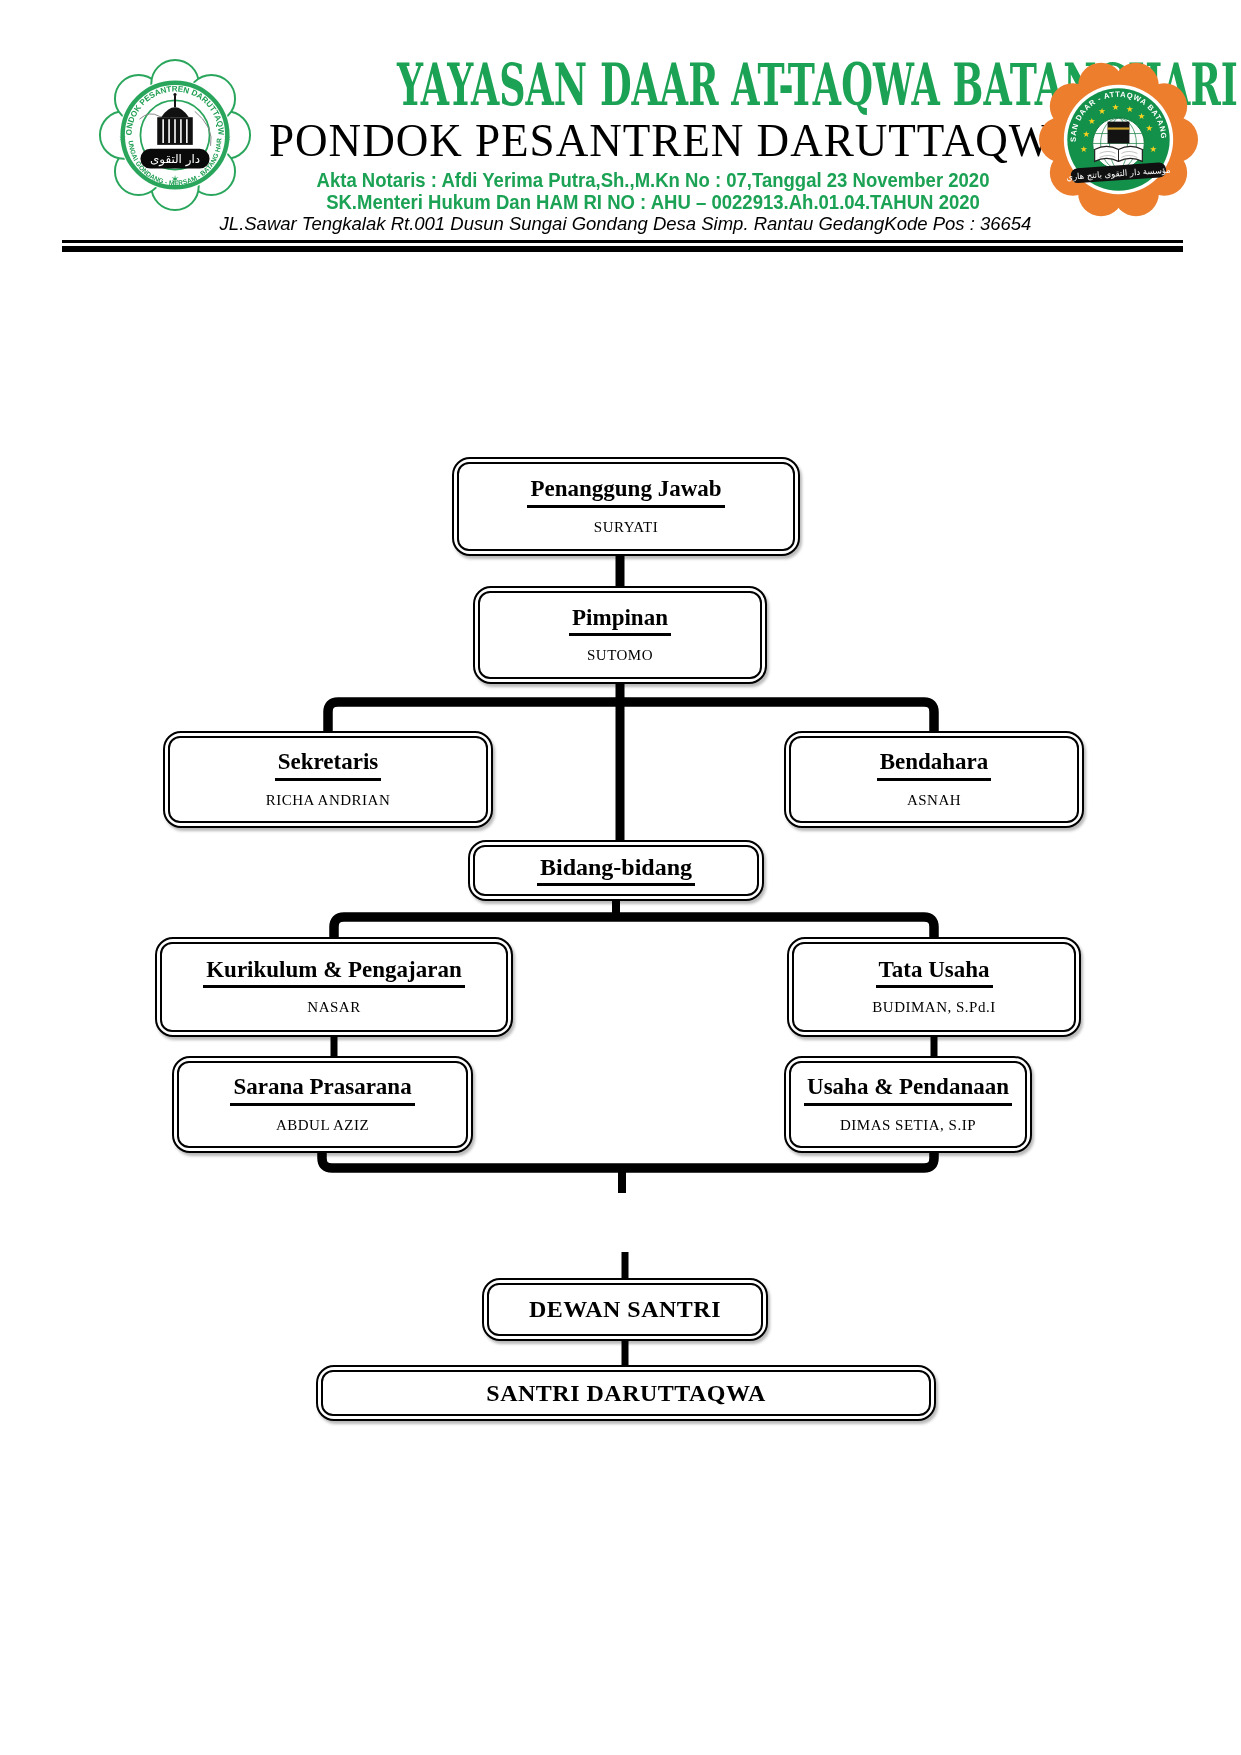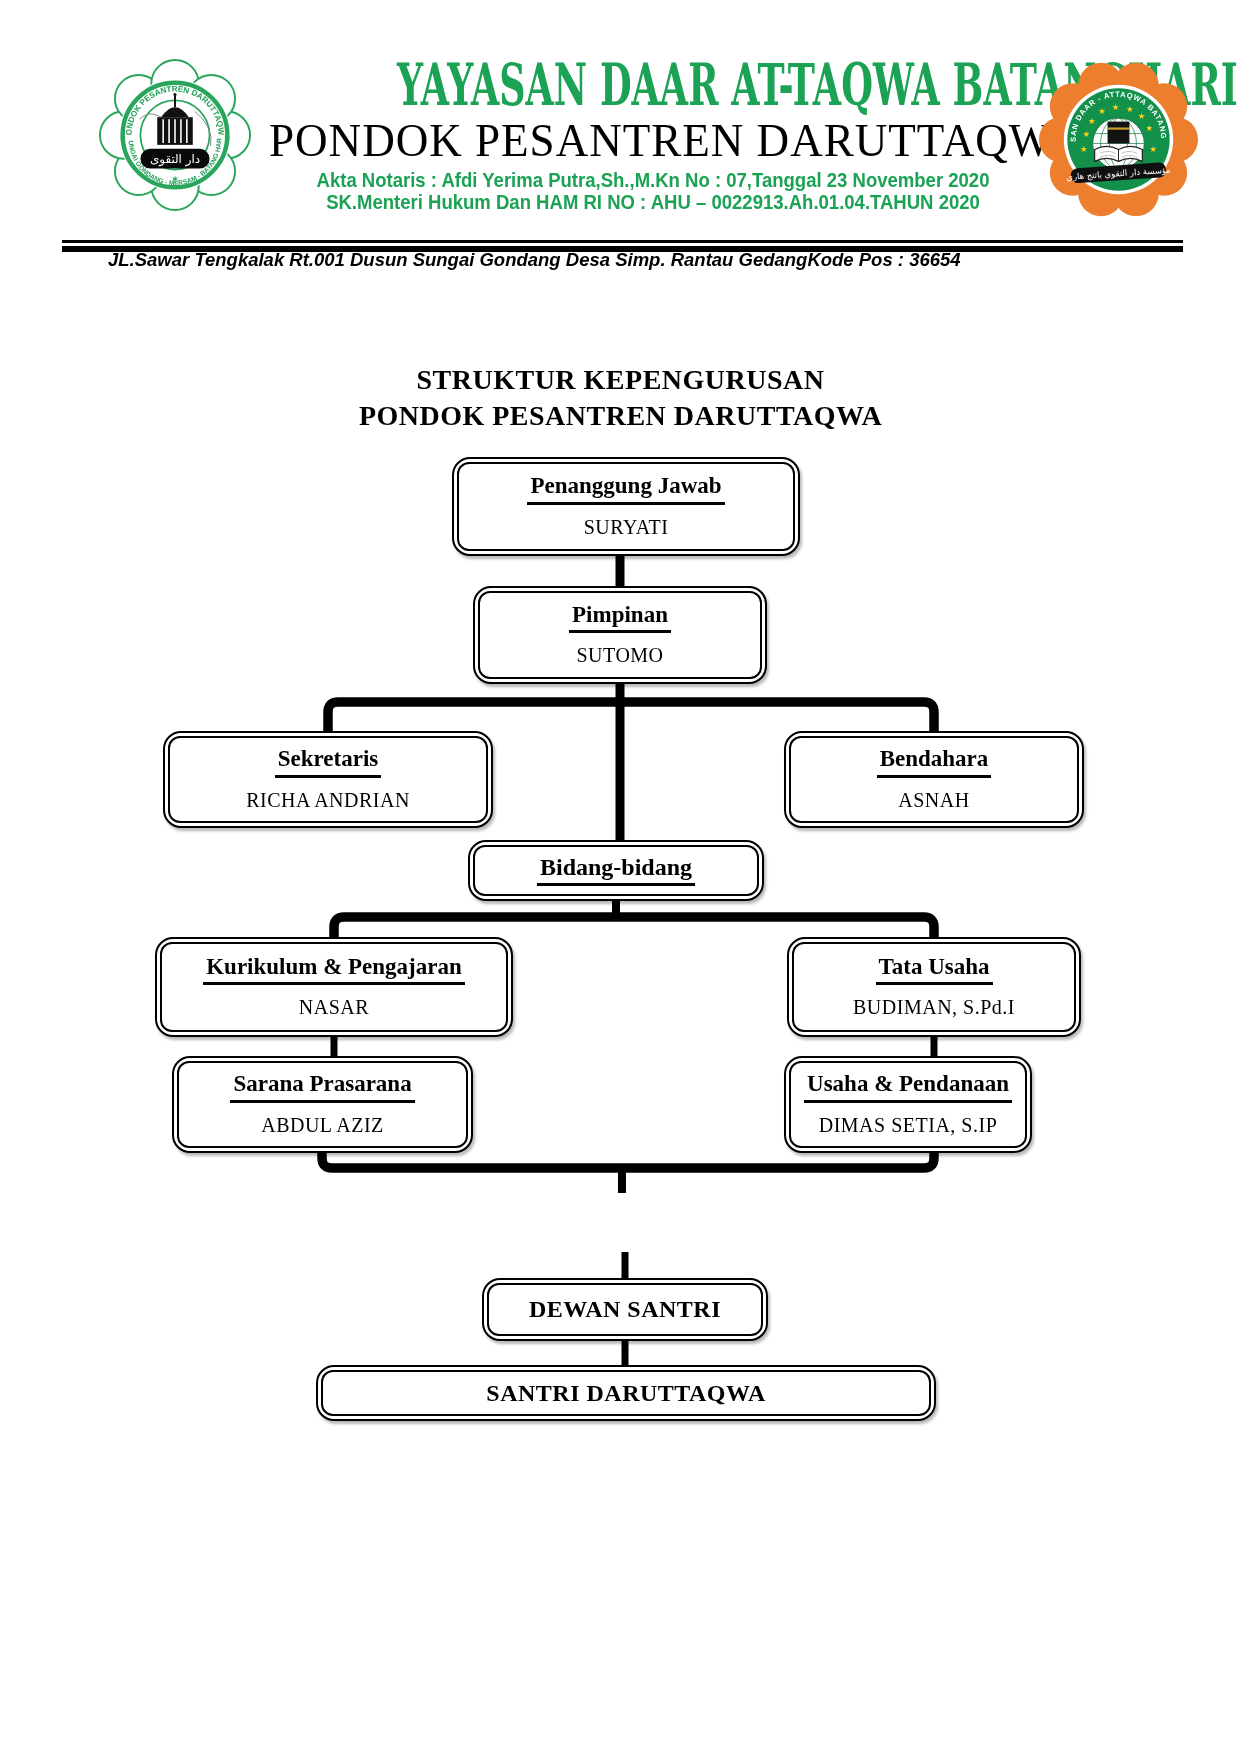--- a/index.html
+++ b/index.html
@@ -11,22 +11,22 @@
   .lh1{color:#1CA254;font-family:"DejaVu Serif",serif;font-weight:bold;font-size:57px;
        line-height:1.0;white-space:nowrap;transform:scaleX(.64);transform-origin:50% 50%;
        letter-spacing:0;}
   .lh2{font-family:"Liberation Serif",serif;font-size:47px;line-height:1.05;margin-top:3px;
        white-space:nowrap;transform:scaleX(.96);transform-origin:50% 50%;letter-spacing:1px;}
   .lh3,.lh4{color:#1CA254;font-family:"Liberation Sans",sans-serif;font-weight:bold;
        font-size:19.5px;line-height:1.12;white-space:nowrap;transform:scaleX(.95);
        transform-origin:50% 50%;}
   .lh3{margin-top:5px;}
   .addr-row{position:absolute;left:108px;right:98px;top:213px;display:flex;
-       justify-content:flex-start;font-family:"Liberation Sans",sans-serif;
-       font-weight:bold;font-style:italic;font-size:18.5px;white-space:nowrap;margin-top:36px;}
+       justify-content:center;font-family:"Liberation Sans",sans-serif;
+       font-weight:normal;font-style:italic;font-size:18.5px;white-space:nowrap;}
   .rule{position:absolute;left:62px;right:58px;background:#000;}
   .rule.thin{top:240px;height:3px;}
   .rule.thick{top:246px;height:6px;}
   .logo{position:absolute;}
   .logo.left{left:96px;top:56px;}
   .logo.right{left:1037px;top:56px;}
 
   
   .doc-title{position:absolute;left:0;top:362px;width:1241px;text-align:center;
        font-weight:bold;font-size:28px;line-height:36px;letter-spacing:.5px;}
@@ -34,21 +34,21 @@
   
   .connectors{position:absolute;left:0;top:0;z-index:0;}
   .node{position:absolute;z-index:1;background:#fff;border:2.5px solid #000;
         border-radius:18px;padding:3px;box-sizing:border-box;
         box-shadow:2px 3px 3px rgba(0,0,0,.28);}
   .node-inner{width:100%;height:100%;border:2px solid #000;border-radius:12px;
         box-sizing:border-box;display:flex;flex-direction:column;align-items:center;
         justify-content:center;gap:11px;background:#fff;}
   .node-title{display:inline-block;font-weight:bold;font-size:23px;line-height:1.05;
         border-bottom:3px solid #000;padding:0 3px 3px;white-space:nowrap;}
-  .node-person{font-size:20px;letter-spacing:.5px;white-space:nowrap;}
+  .node-person{font-size:15px;letter-spacing:.5px;white-space:nowrap;}
   .node-label{font-weight:bold;font-size:24px;letter-spacing:.5px;white-space:nowrap;}
 </style>
 </head>
 <body>
 
 <div class="page">
 
   <div>
 
     <svg class="logo left" width="158" height="158" viewBox="0 0 160 160">
@@ -166,24 +166,20 @@
 
     <div class="addr-row">
       <span>JL.Sawar Tengkalak Rt.001 Dusun Sungai Gondang Desa Simp. Rantau Gedang</span>
       <span>Kode Pos : 36654</span>
     </div>
 
     <div class="rule thin"></div>
     <div class="rule thick"></div>
   </div>
 
-  <div class="doc-title">
-    <div>STRUKTUR KEPENGURUSAN</div>
-    <div>PONDOK PESANTREN DARUTTAQWA</div>
-  </div>
 
   <svg class="connectors" width="1241" height="1755" viewBox="0 0 1241 1755">
     <g stroke="#000000" fill="none">
       <path d="M620,556 V588" stroke-width="9"></path>
       <path d="M620,683 V842" stroke-width="9"></path>
       <path d="M328,733 V712 Q328,702 338,702 H924 Q934,702 934,712 V733" stroke-width="9.5"></path>
       <path d="M616,900 V919" stroke-width="8"></path>
       <path d="M334,939 V927 Q334,917 344,917 H924 Q934,917 934,927 V939" stroke-width="9.5"></path>
       <path d="M334,1035 V1058" stroke-width="7"></path>
       <path d="M934,1035 V1058" stroke-width="7"></path>

